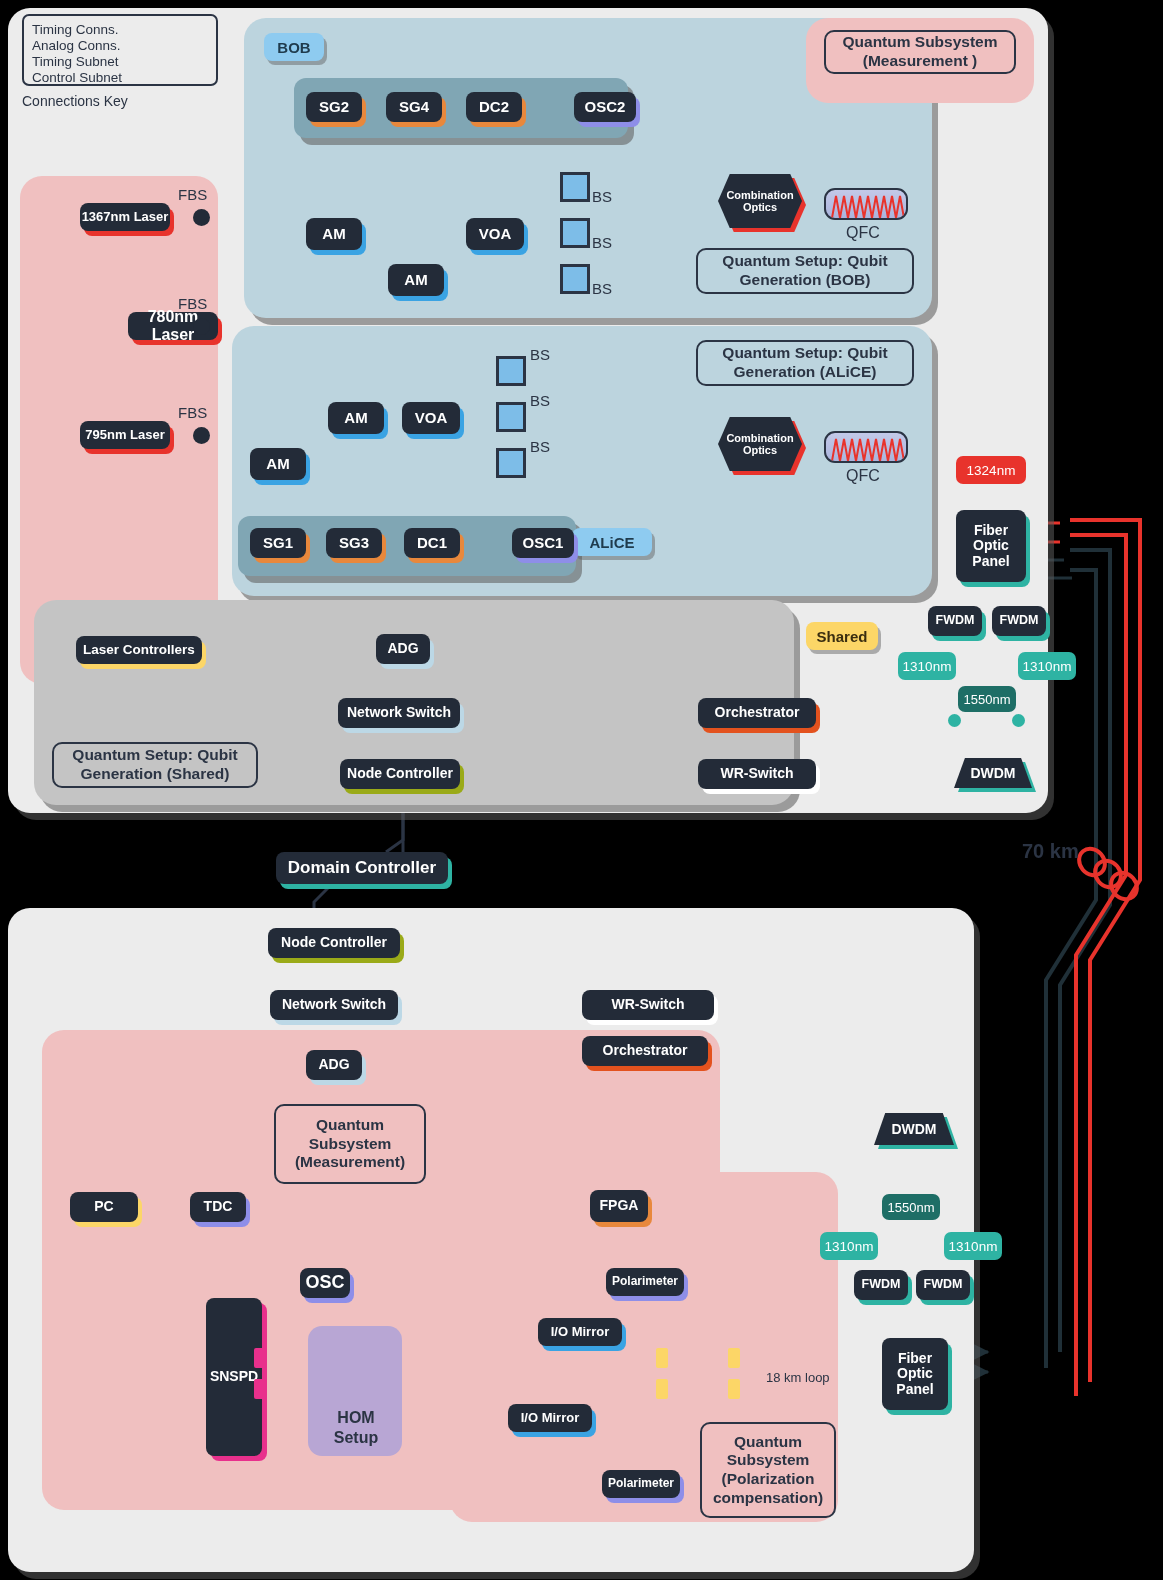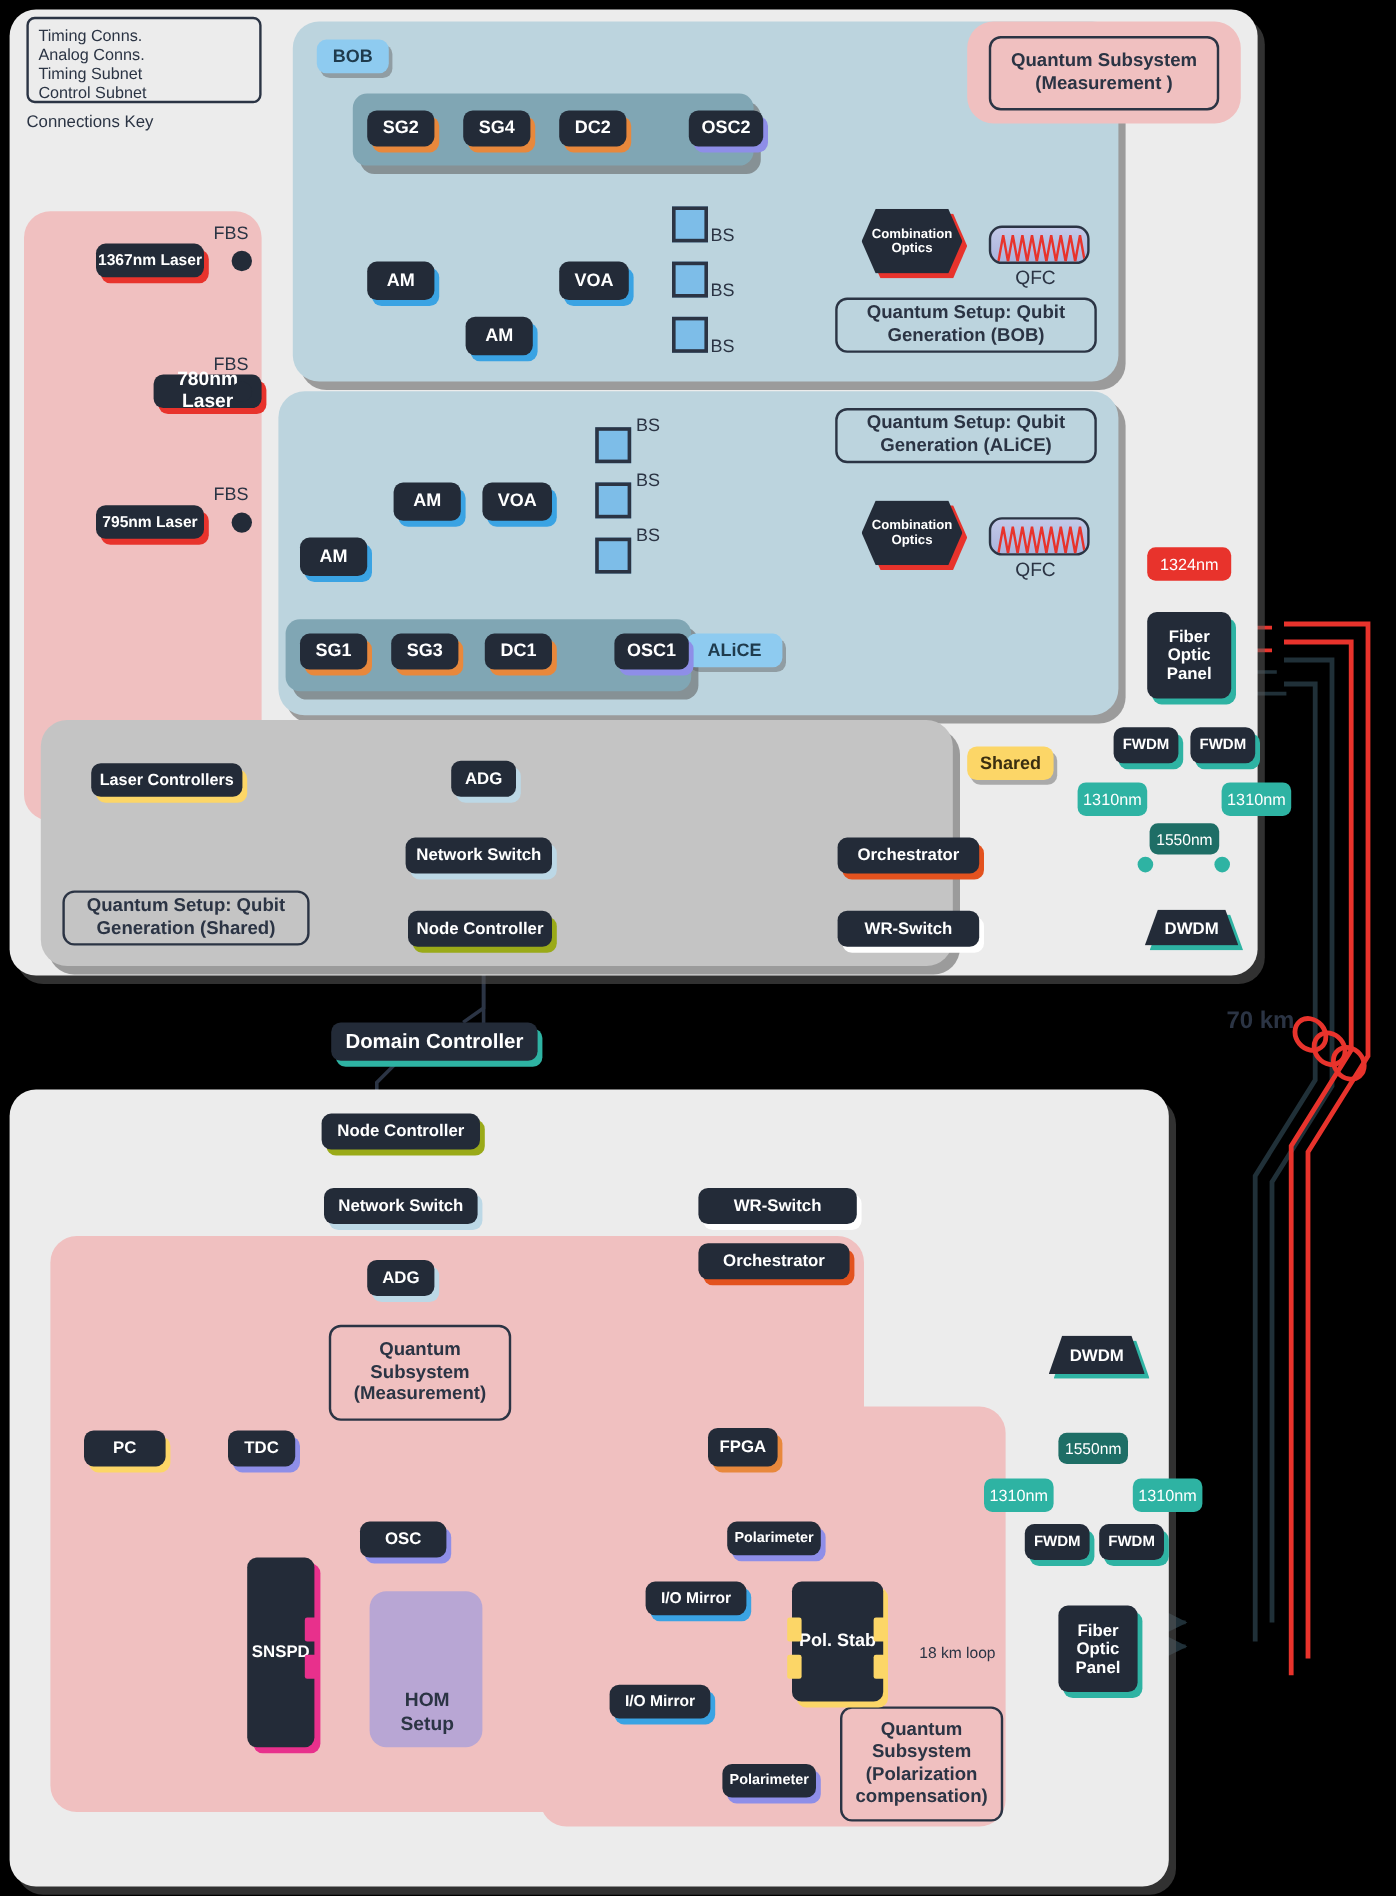--- a/index.html
+++ b/index.html
@@ -307,21 +307,21 @@
   <div class="tag" style="left:264px;top:33px;width:60px;height:28px;background:#8ecbf0;color:#1f3b4d;font-size:15px;">
       <span>BOB</span>
     </div>
   <div class="tag" style="left:572px;top:528px;width:80px;height:28px;background:#8ecbf0;color:#1f3b4d;font-size:15px;text-align:right;">
       <span>ALiCE</span>
     </div>
   <div class="tag" style="left:806px;top:622px;width:72px;height:28px;background:#fcd667;color:#3a2e10;font-size:15px;">
       <span>Shared</span>
     </div>
 
-  <div class="grouplabel" style="left:824px;top:30px;width:192px;height:62px;font-size:15.5px;padding:0 6px;">
+  <div class="grouplabel" style="left:824px;top:30px;width:192px;height:44px;font-size:15.5px;padding:0 6px;">
       <span>Quantum Subsystem (Measurement )</span>
     </div>
   <div class="grouplabel" style="left:696px;top:340px;width:218px;height:46px;font-size:15.5px;padding:0 6px;">
       <span>Quantum Setup: Qubit Generation (ALiCE)</span>
     </div>
   <div class="grouplabel" style="left:696px;top:248px;width:218px;height:46px;font-size:15.5px;padding:0 6px;">
       <span>Quantum Setup: Qubit Generation (BOB)</span>
     </div>
   <div class="grouplabel" style="left:52px;top:742px;width:206px;height:46px;font-size:15.5px;padding:0 6px;">
       <span>Quantum Setup: Qubit Generation (Shared)</span>
@@ -713,21 +713,21 @@
   <div class="grouplabel" style="left:700px;top:1422px;width:136px;height:96px;font-size:15.5px;padding:0 4px;">
       <span>Quantum Subsystem (Polarization compensation)</span>
     </div>
 
   <div class="node sh-yellow" style="left:70px;top:1192px;width:68px;height:30px;font-size:14px;">
       <span>PC</span>
     </div>
   <div class="node sh-purple" style="left:158px;top:1192px;width:56px;height:30px;font-size:14px;">
       <span>TDC</span>
     </div>
-  <div class="node sh-purple" style="left:268px;top:1268px;width:72px;height:30px;font-size:14px;">
+  <div class="node sh-purple" style="left:268px;top:1268px;width:50px;height:30px;font-size:18px;">
       <span>OSC</span>
     </div>
   <div class="node sh-pink" style="left:206px;top:1298px;width:56px;height:158px;font-size:14px;">
       <span>SNSPD</span>
     </div>
   <div style="position:absolute;left:254px;top:1348px;width:12px;height:20px;background:#e8308c;z-index:23;border-radius:2px;"></div>
   <div style="position:absolute;left:254px;top:1379px;width:12px;height:20px;background:#e8308c;z-index:23;border-radius:2px;"></div>
   <div class="plaintext" style="left:318px;top:1408px;width:76px;text-align:center;font-size:16px;font-weight:bold;color:#2b3444;line-height:1.25;"><span>HOM Setup</span></div>
 
   <div class="node sh-orange" style="left:590px;top:1190px;width:58px;height:32px;font-size:14px;">
@@ -737,23 +737,20 @@
       <span>Polarimeter</span>
     </div>
   <div class="node sh-purple" style="left:570px;top:1470px;width:78px;height:28px;font-size:12px;">
       <span>Polarimeter</span>
     </div>
   <div class="node sh-blue" style="left:538px;top:1318px;width:84px;height:28px;font-size:13px;">
       <span>I/O Mirror</span>
     </div>
   <div class="node sh-blue" style="left:508px;top:1404px;width:84px;height:28px;font-size:13px;">
       <span>I/O Mirror</span>
-    </div>
-  <div class="node sh-yellow" style="left:660px;top:1318px;width:76px;height:100px;font-size:15px;flex-direction:column;line-height:1.25;">
-      <span>Pol. Stab</span>
     </div>
   <div style="position:absolute;left:656px;top:1348px;width:12px;height:20px;background:#fcd667;z-index:23;border-radius:2px;"></div>
   <div style="position:absolute;left:656px;top:1379px;width:12px;height:20px;background:#fcd667;z-index:23;border-radius:2px;"></div>
   <div style="position:absolute;left:728px;top:1348px;width:12px;height:20px;background:#fcd667;z-index:23;border-radius:2px;"></div>
   <div style="position:absolute;left:728px;top:1379px;width:12px;height:20px;background:#fcd667;z-index:23;border-radius:2px;"></div>
   <div class="plaintext" style="left:766px;top:1370px;font-size:13px;color:#2b3444;">18 km loop</div>
 
 </div>
 
 </body></html>

